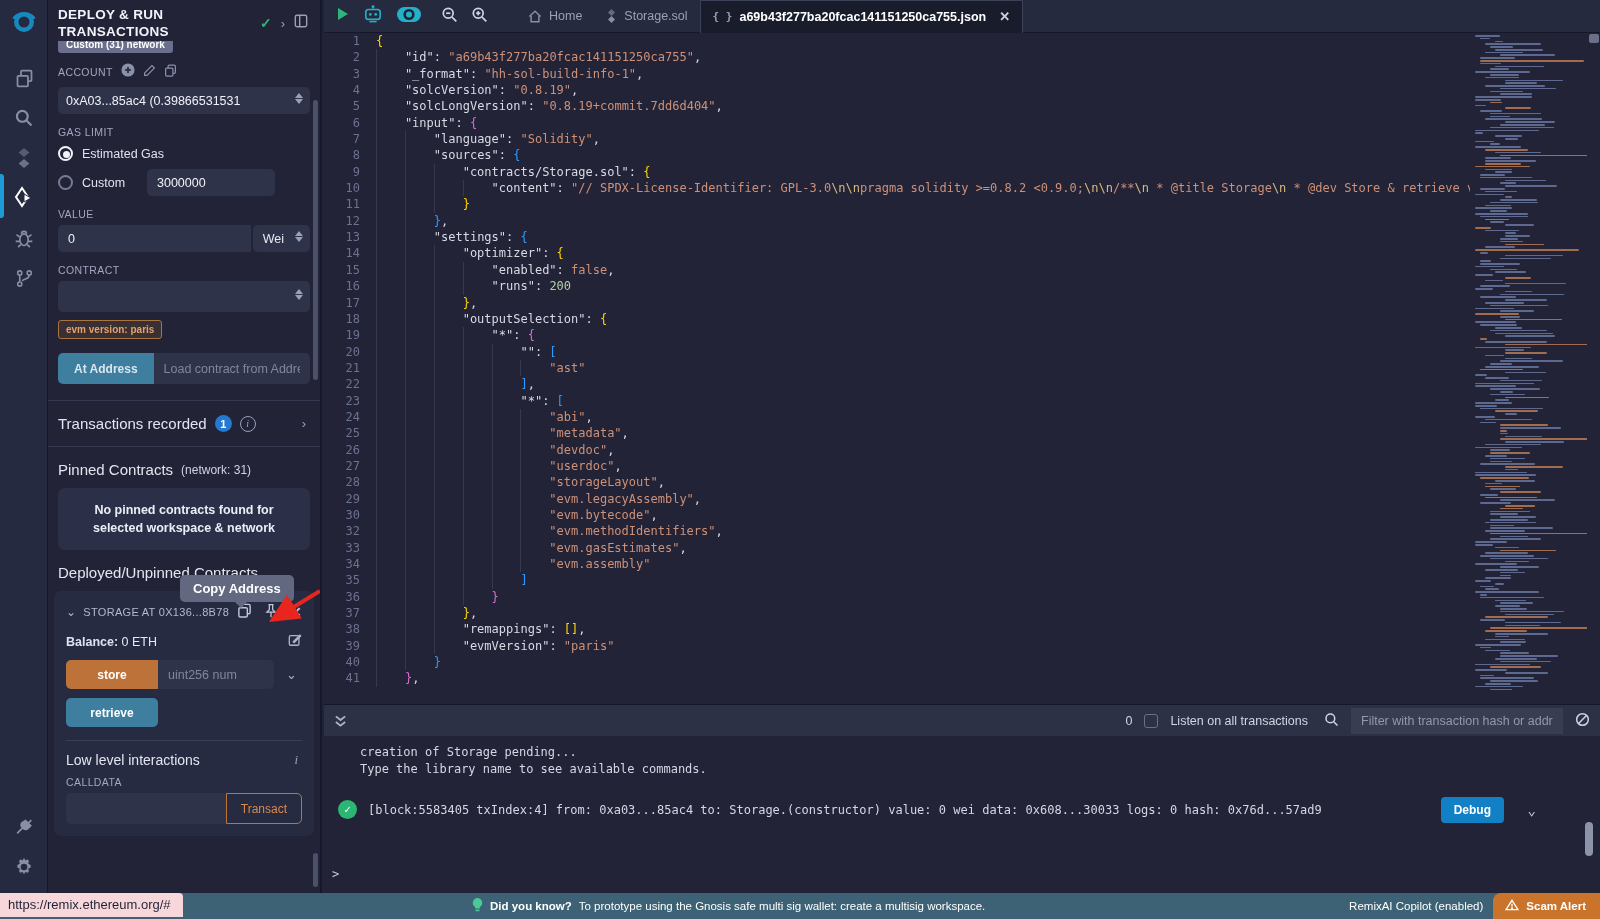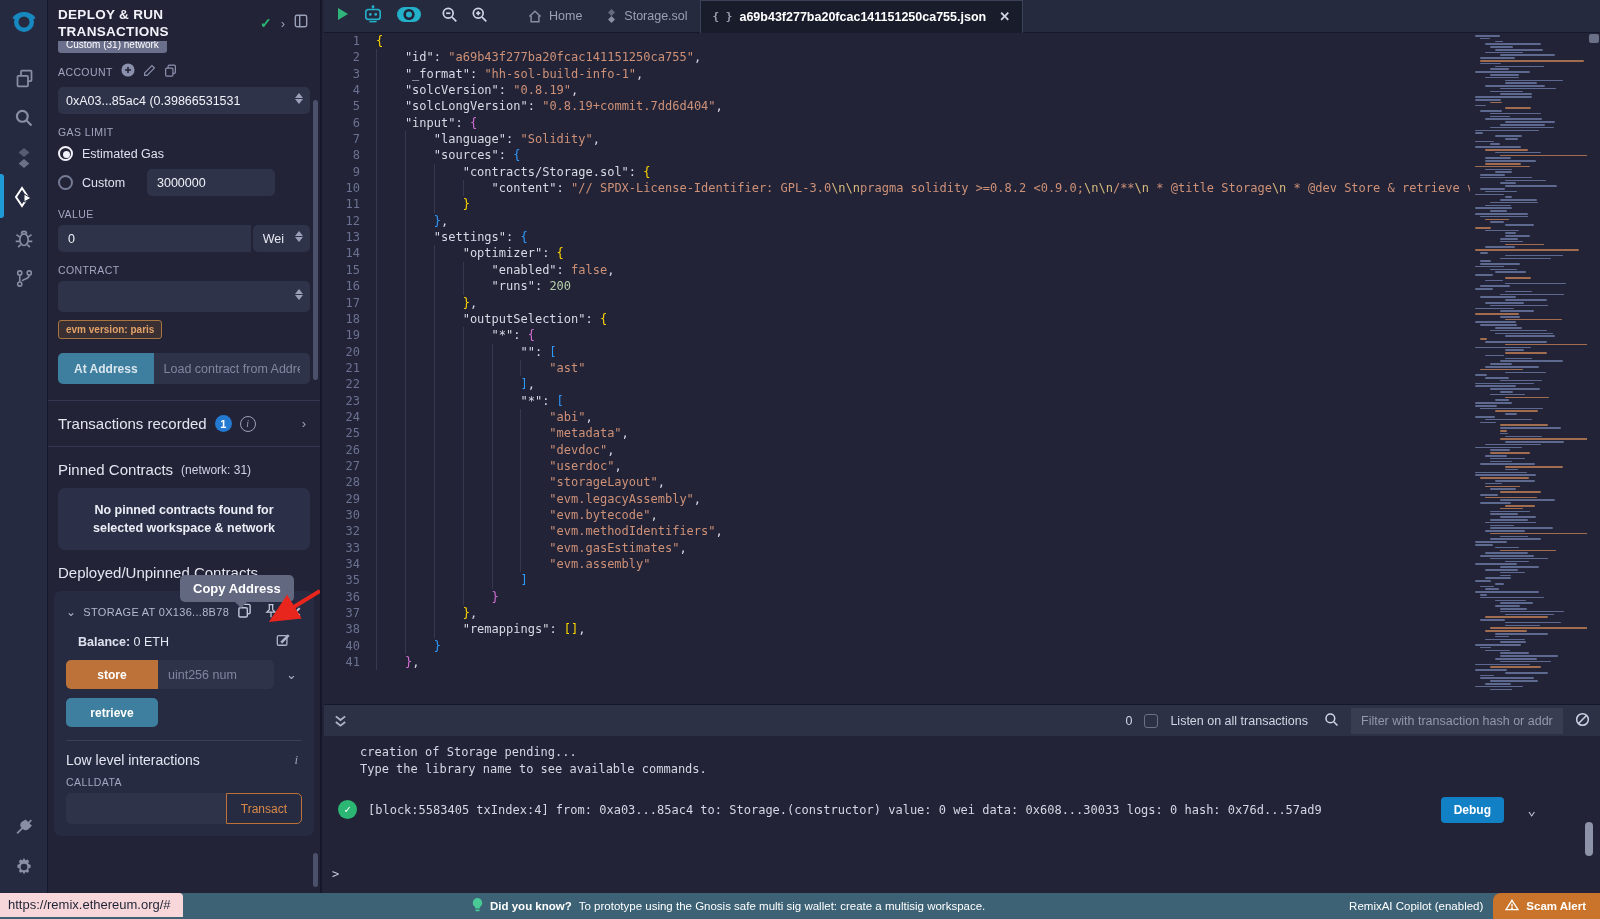--- a/index.html
+++ b/index.html
@@ -15,21 +15,21 @@
 
   
   .side{position:absolute;left:48px;top:0;width:274px;bottom:26px;background:#222336;border-right:2px solid #15182a;overflow:hidden;z-index:4}
   .side .pad{padding:6px 10px 0 10px}
   .phead{display:flex;justify-content:space-between;align-items:flex-start}
   .ptitle{font-size:13.5px;font-weight:bold;line-height:17px;letter-spacing:.3px;color:#f2f3fa}
   .phicons{display:flex;gap:9px;align-items:center;margin-top:8px;margin-right:2px}
   .check{color:#2bb673;font-size:14px;font-weight:bold}
   .chev{color:#9aa0b8;font-size:13px}
   .badge-clip{height:12px;overflow:hidden;margin-top:1px}
-  .netbadge{display:inline-block;background:#6a6f8c;color:#fff;font-size:10px;font-weight:normal;border-radius:3px;padding:3px 8px;transform:translateY(-7px)}
+  .netbadge{display:inline-block;background:#6a6f8c;color:#fff;font-size:10px;font-weight:bold;border-radius:3px;padding:3px 8px;transform:translateY(-7px)}
   .lbl{font-size:10.5px;color:#a2a6c0;letter-spacing:.4px;margin:12px 0 5px}
   .rowico{display:flex;align-items:center;gap:8px}
   .ico{color:#8b90ad}
   .sel{background:#2f3349;border-radius:5px;height:27px;display:flex;align-items:center;padding:0 8px;font-size:12.5px;color:#f0f1f8;position:relative;overflow:hidden;white-space:nowrap}
   .stepper{position:absolute;right:7px;top:6px;display:flex;flex-direction:column;gap:1px}
   .stepper i{width:0;height:0;border-left:4px solid transparent;border-right:4px solid transparent}
   .stepper .up{border-bottom:5px solid #9ba0b8}
   .stepper .dn{border-top:5px solid #9ba0b8}
   .radio-row{display:flex;align-items:center;gap:9px;margin:8px 0;font-size:12.5px;color:#dfe2ee}
   .rad{width:15px;height:15px;border-radius:50%;border:2px solid #767b96;flex:none}
@@ -48,21 +48,21 @@
   .secrow{display:flex;align-items:center;gap:8px;padding:14px 0;font-size:15px;color:#e3e5f0}
   .cntbadge{background:#2479d0;color:#fff;border-radius:50%;width:17px;height:17px;font-size:11px;font-weight:bold;display:flex;align-items:center;justify-content:center}
   .icirc{width:16px;height:16px;border:1px solid #9aa0b8;border-radius:50%;color:#9aa0b8;font-size:10px;font-family:"Liberation Serif",serif;display:flex;align-items:center;justify-content:center;font-style:italic}
   .secrow .rarrow{margin-left:auto;color:#9aa0b8;font-size:13px;margin-right:4px}
   .subnote{font-size:12px;color:#cfd3e4}
   .emptybox{background:#2b2f48;border-radius:7px;padding:13px 10px;text-align:center;font-size:12.5px;font-weight:bold;color:#eceef6;line-height:18px;margin:4px 0 14px}
   .dephead{font-size:15px;color:#e3e5f0;margin:12px 0 10px}
   .card{background:#272b42;border-radius:7px;padding:12px;margin:2px -4px 0 -4px}
   .cardhead{display:flex;align-items:center;gap:7px;color:#b4b8cd;font-size:11px;letter-spacing:.3px}
   .cardhead .ch-icons{margin-left:auto;display:flex;gap:12px;align-items:center}
-  .balrow{display:flex;align-items:center;margin:13px 12px 10px;font-size:12.5px}
+  .balrow{display:flex;align-items:center;margin:13px 0 10px;font-size:12.5px}
   .balrow b{color:#dfe2ee}
   .balrow .ico{margin-left:auto}
   .storerow{display:flex;align-items:center;margin-bottom:9px}
   .btn-store{background:var(--c-orange,#bd7239);color:#fff;font-weight:bold;font-size:12px;border:none;border-radius:5px 0 0 5px;width:92px;height:29px;font-family:"Liberation Sans",sans-serif}
   .store-inp{width:116px;border-radius:0 5px 5px 0;height:29px;background:#2f3349}
   .storerow .dchev{margin-left:12px;color:#aeb3c8;font-size:13px}
   .btn-retrieve{background:var(--c-teal,#3e7e9e);color:#fff;font-weight:bold;font-size:12px;border:none;border-radius:5px;width:92px;height:29px;font-family:"Liberation Sans",sans-serif}
   .lowdiv{border-top:1px solid #3a3f58;margin:13px 0 0}
   .lowrow{display:flex;align-items:center;padding:11px 0 0;font-size:14px;color:#e3e5f0}
   .lowrow .iflat{margin-left:auto;color:#9aa0b8;font-family:"Liberation Serif",serif;font-style:italic;font-size:13px;margin-right:4px}
@@ -437,20 +437,21 @@
           <div class="cl"><span class="ln">28</span><span class="codetxt"><span class="g"></span><span class="g"></span><span class="g"></span><span class="g"></span><span class="g"></span><span class="g"></span><span class="tk-s">"storageLayout"</span><span class="tk-w">,</span></span></div>
           <div class="cl"><span class="ln">29</span><span class="codetxt"><span class="g"></span><span class="g"></span><span class="g"></span><span class="g"></span><span class="g"></span><span class="g"></span><span class="tk-s">"evm.legacyAssembly"</span><span class="tk-w">,</span></span></div>
           <div class="cl"><span class="ln">30</span><span class="codetxt"><span class="g"></span><span class="g"></span><span class="g"></span><span class="g"></span><span class="g"></span><span class="g"></span><span class="tk-s">"evm.bytecode"</span><span class="tk-w">,</span></span></div>
           <div class="cl"><span class="ln">32</span><span class="codetxt"><span class="g"></span><span class="g"></span><span class="g"></span><span class="g"></span><span class="g"></span><span class="g"></span><span class="tk-s">"evm.methodIdentifiers"</span><span class="tk-w">,</span></span></div>
           <div class="cl"><span class="ln">33</span><span class="codetxt"><span class="g"></span><span class="g"></span><span class="g"></span><span class="g"></span><span class="g"></span><span class="g"></span><span class="tk-s">"evm.gasEstimates"</span><span class="tk-w">,</span></span></div>
           <div class="cl"><span class="ln">34</span><span class="codetxt"><span class="g"></span><span class="g"></span><span class="g"></span><span class="g"></span><span class="g"></span><span class="g"></span><span class="tk-s">"evm.assembly"</span></span></div>
           <div class="cl"><span class="ln">35</span><span class="codetxt"><span class="g"></span><span class="g"></span><span class="g"></span><span class="g"></span><span class="g"></span><span class="tk-b">]</span></span></div>
           <div class="cl"><span class="ln">36</span><span class="codetxt"><span class="g"></span><span class="g"></span><span class="g"></span><span class="g"></span><span class="tk-m">}</span></span></div>
           <div class="cl"><span class="ln">37</span><span class="codetxt"><span class="g"></span><span class="g"></span><span class="g"></span><span class="tk-y">}</span><span class="tk-w">,</span></span></div>
           <div class="cl"><span class="ln">38</span><span class="codetxt"><span class="g"></span><span class="g"></span><span class="g"></span><span class="tk-w">"remappings"</span><span class="tk-w">: </span><span class="tk-y">[]</span><span class="tk-w">,</span></span></div>
+          <div class="cl"><span class="ln">39</span><span class="codetxt"><span class="g"></span><span class="g"></span><span class="g"></span><span class="tk-w">"evmVersion"</span><span class="tk-w">: </span><span class="tk-s">"paris"</span></span></div>
           <div class="cl"><span class="ln">40</span><span class="codetxt"><span class="g"></span><span class="g"></span><span class="tk-b">}</span></span></div>
           <div class="cl"><span class="ln">41</span><span class="codetxt"><span class="g"></span><span class="tk-m">}</span><span class="tk-w">,</span></span></div>
         </div>
       <div class="minimap" id="minimap">
           <div class="mm" style="margin-left: 0px; width: 25px; background: rgb(103, 117, 159);"></div>
           <div class="mm" style="margin-left: 5px; width: 10px; background: rgb(103, 117, 159);"></div>
           <div class="mm" style="margin-left: 20px; width: 8px; background: rgb(103, 117, 159);"></div>
           <div class="mm" style="margin-left: 10px; width: 56px; background: rgb(103, 117, 159);"></div>
           <div class="mm" style="margin-left: 15px; width: 23px; background: rgb(103, 117, 159);"></div>
           <div class="mm" style="margin-left: 20px; width: 48px; background: rgb(103, 117, 159);"></div>

